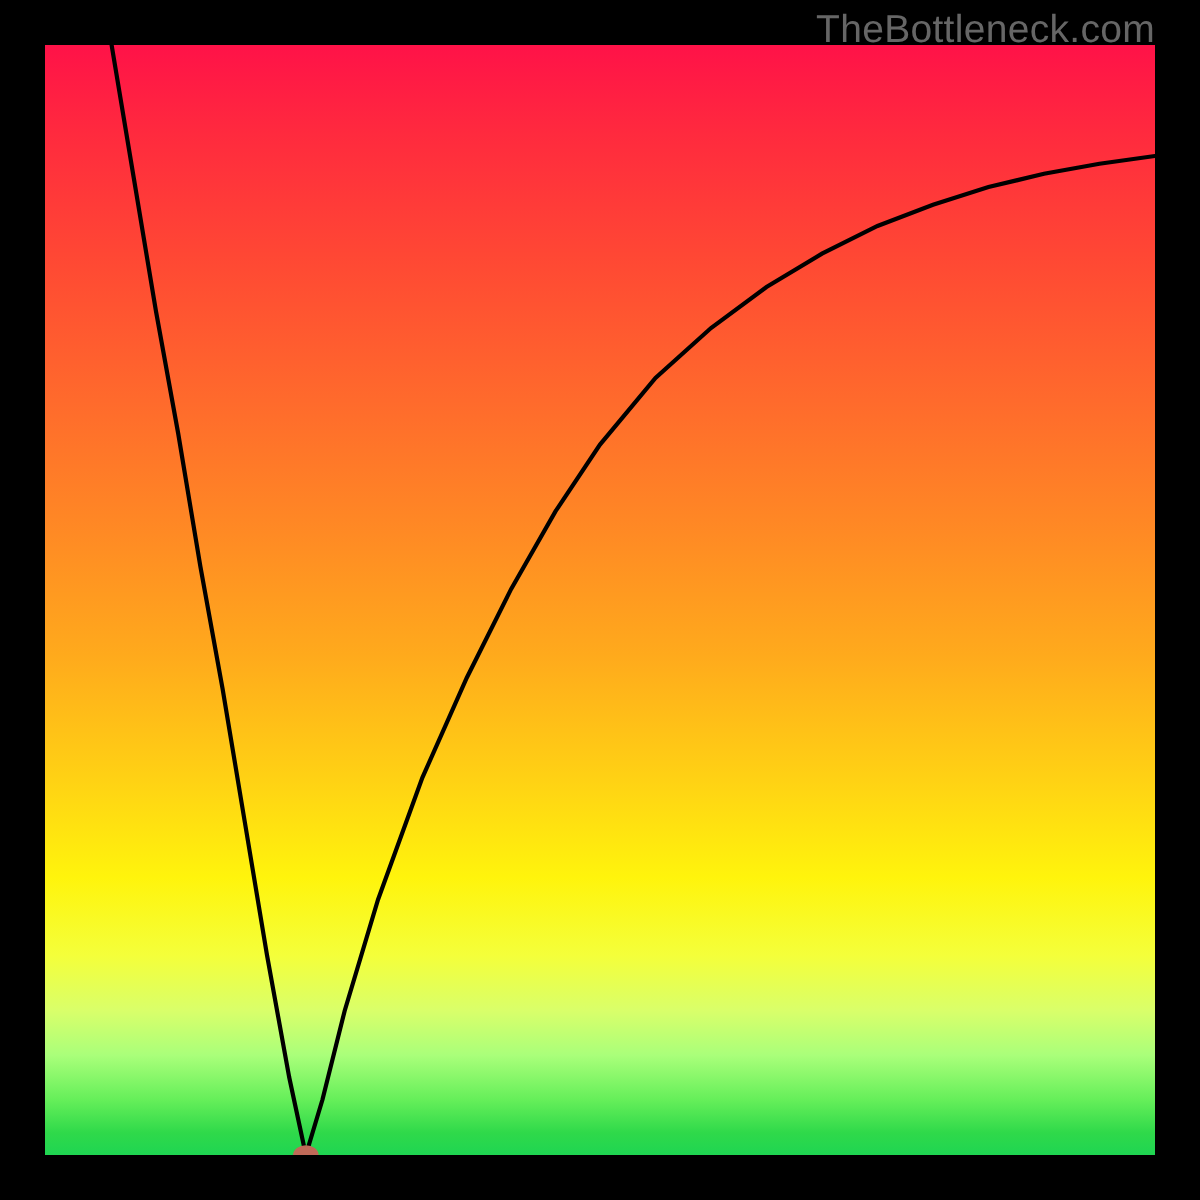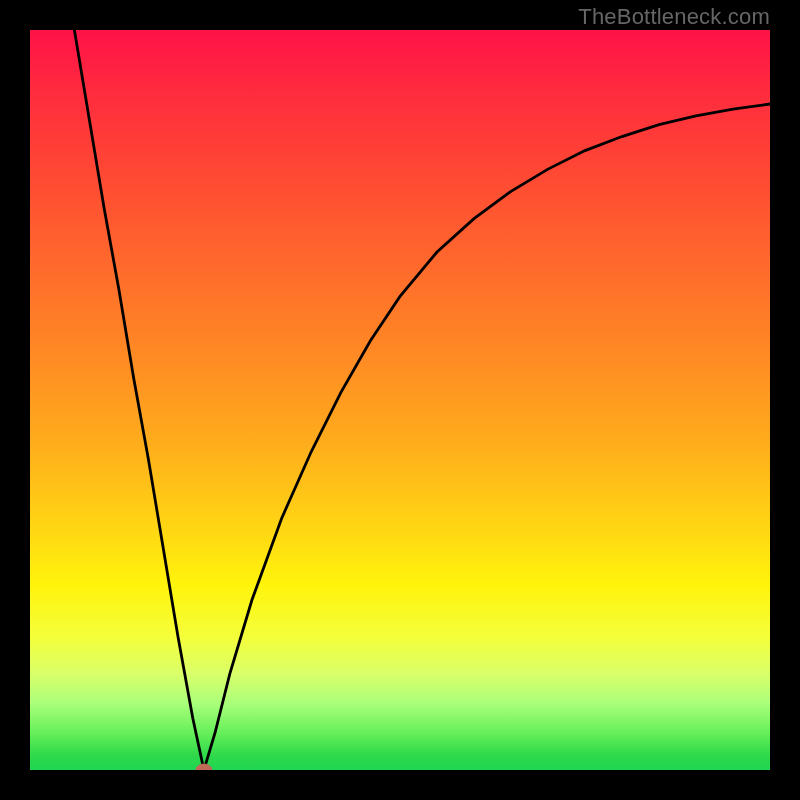--- a/index.html
+++ b/index.html
@@ -57,21 +57,21 @@
   }
   .dot {
     fill: #c06a58;
     stroke: #c06a58;
   }
   .watermark {
     position: absolute;
     top: 4px;
     right: 30px;
     color: #666;
-    font-size: 22px;
+    font-size: 26px;
     font-weight: 400;
     letter-spacing: 0.2px;
   }
 </style>
 </head>
 <body>
 
 <div class="chart-wrap">
 
   <div class="watermark">TheBottleneck.com</div>

